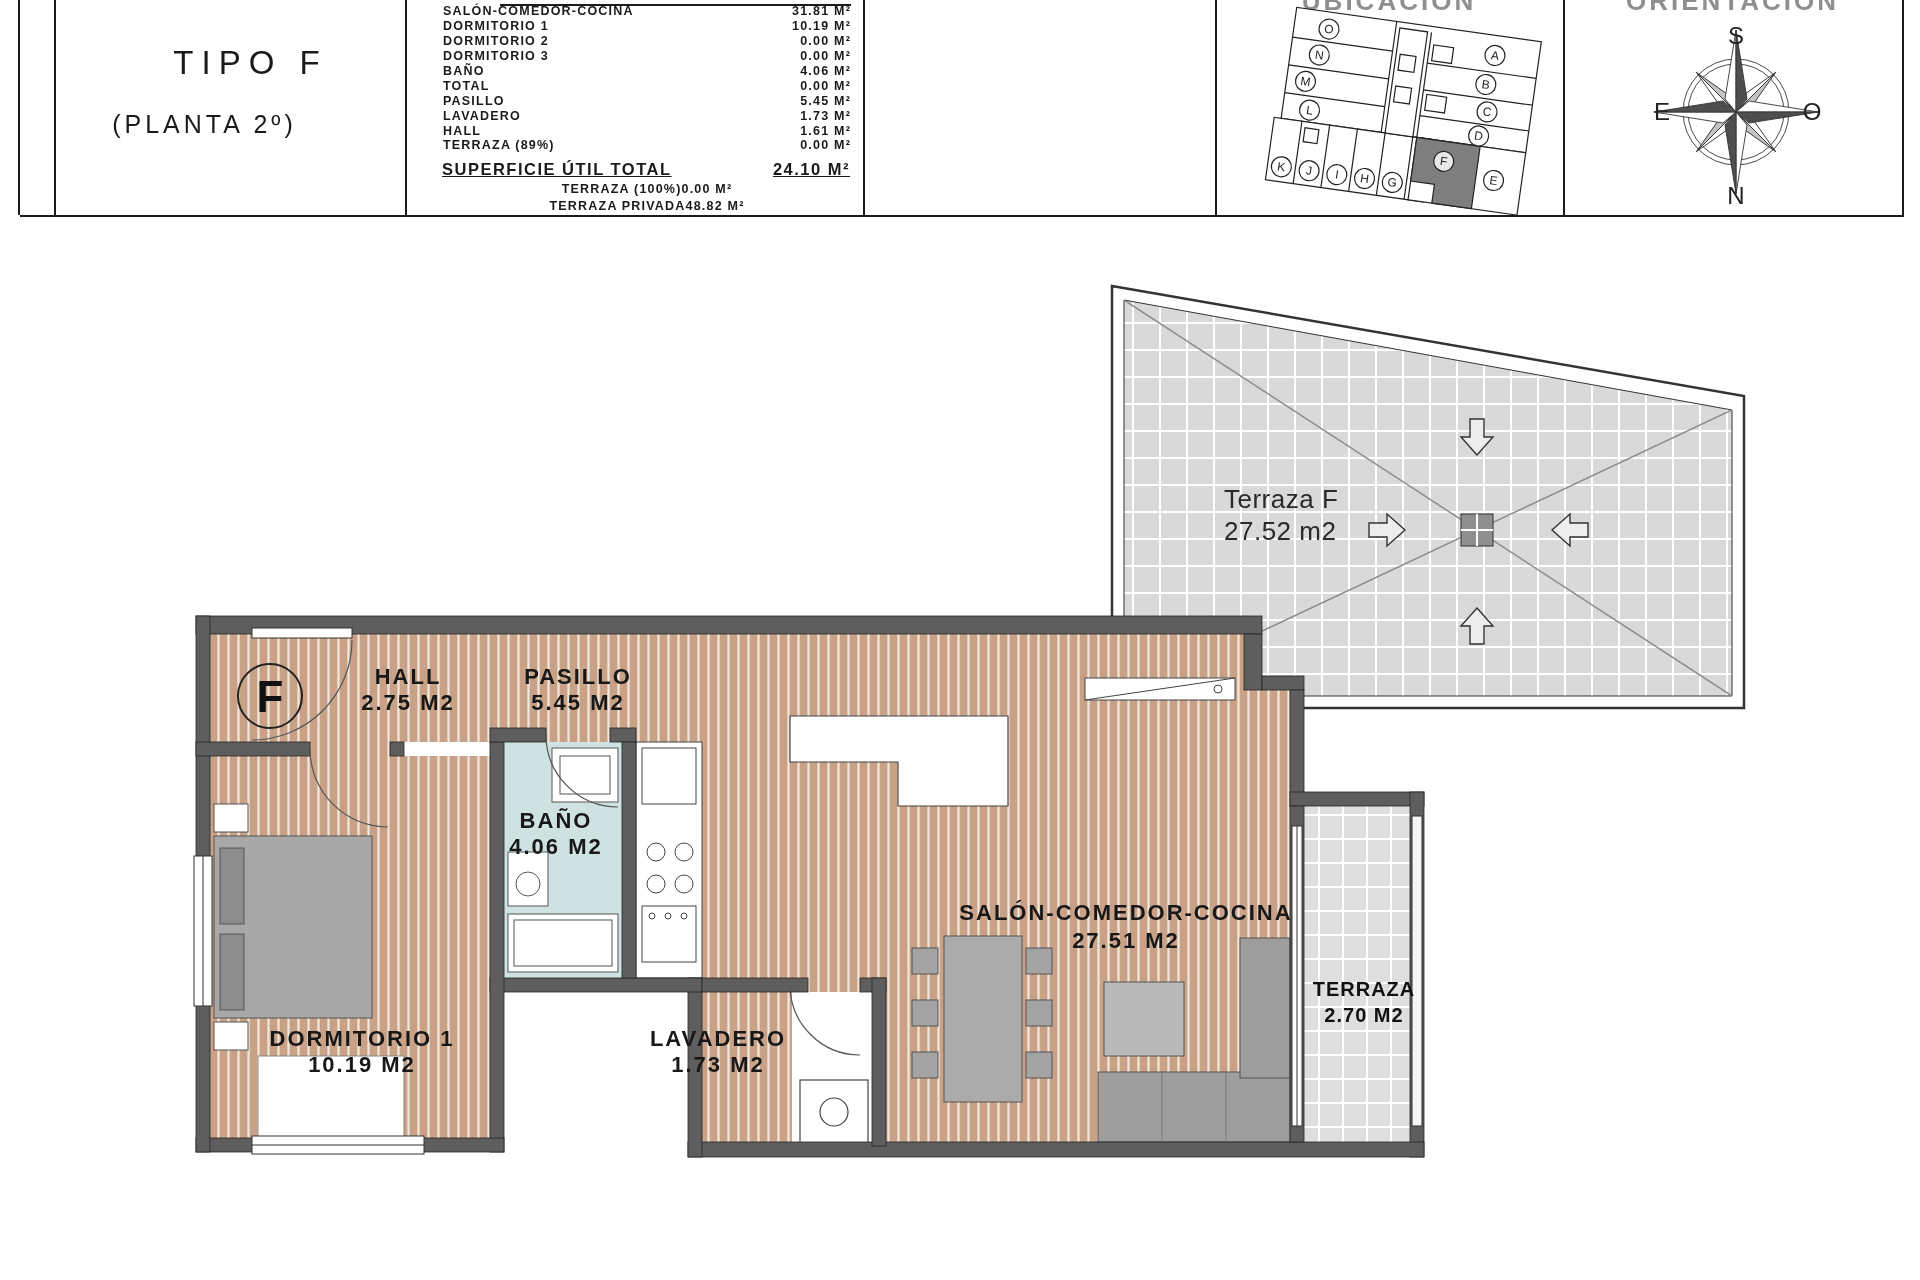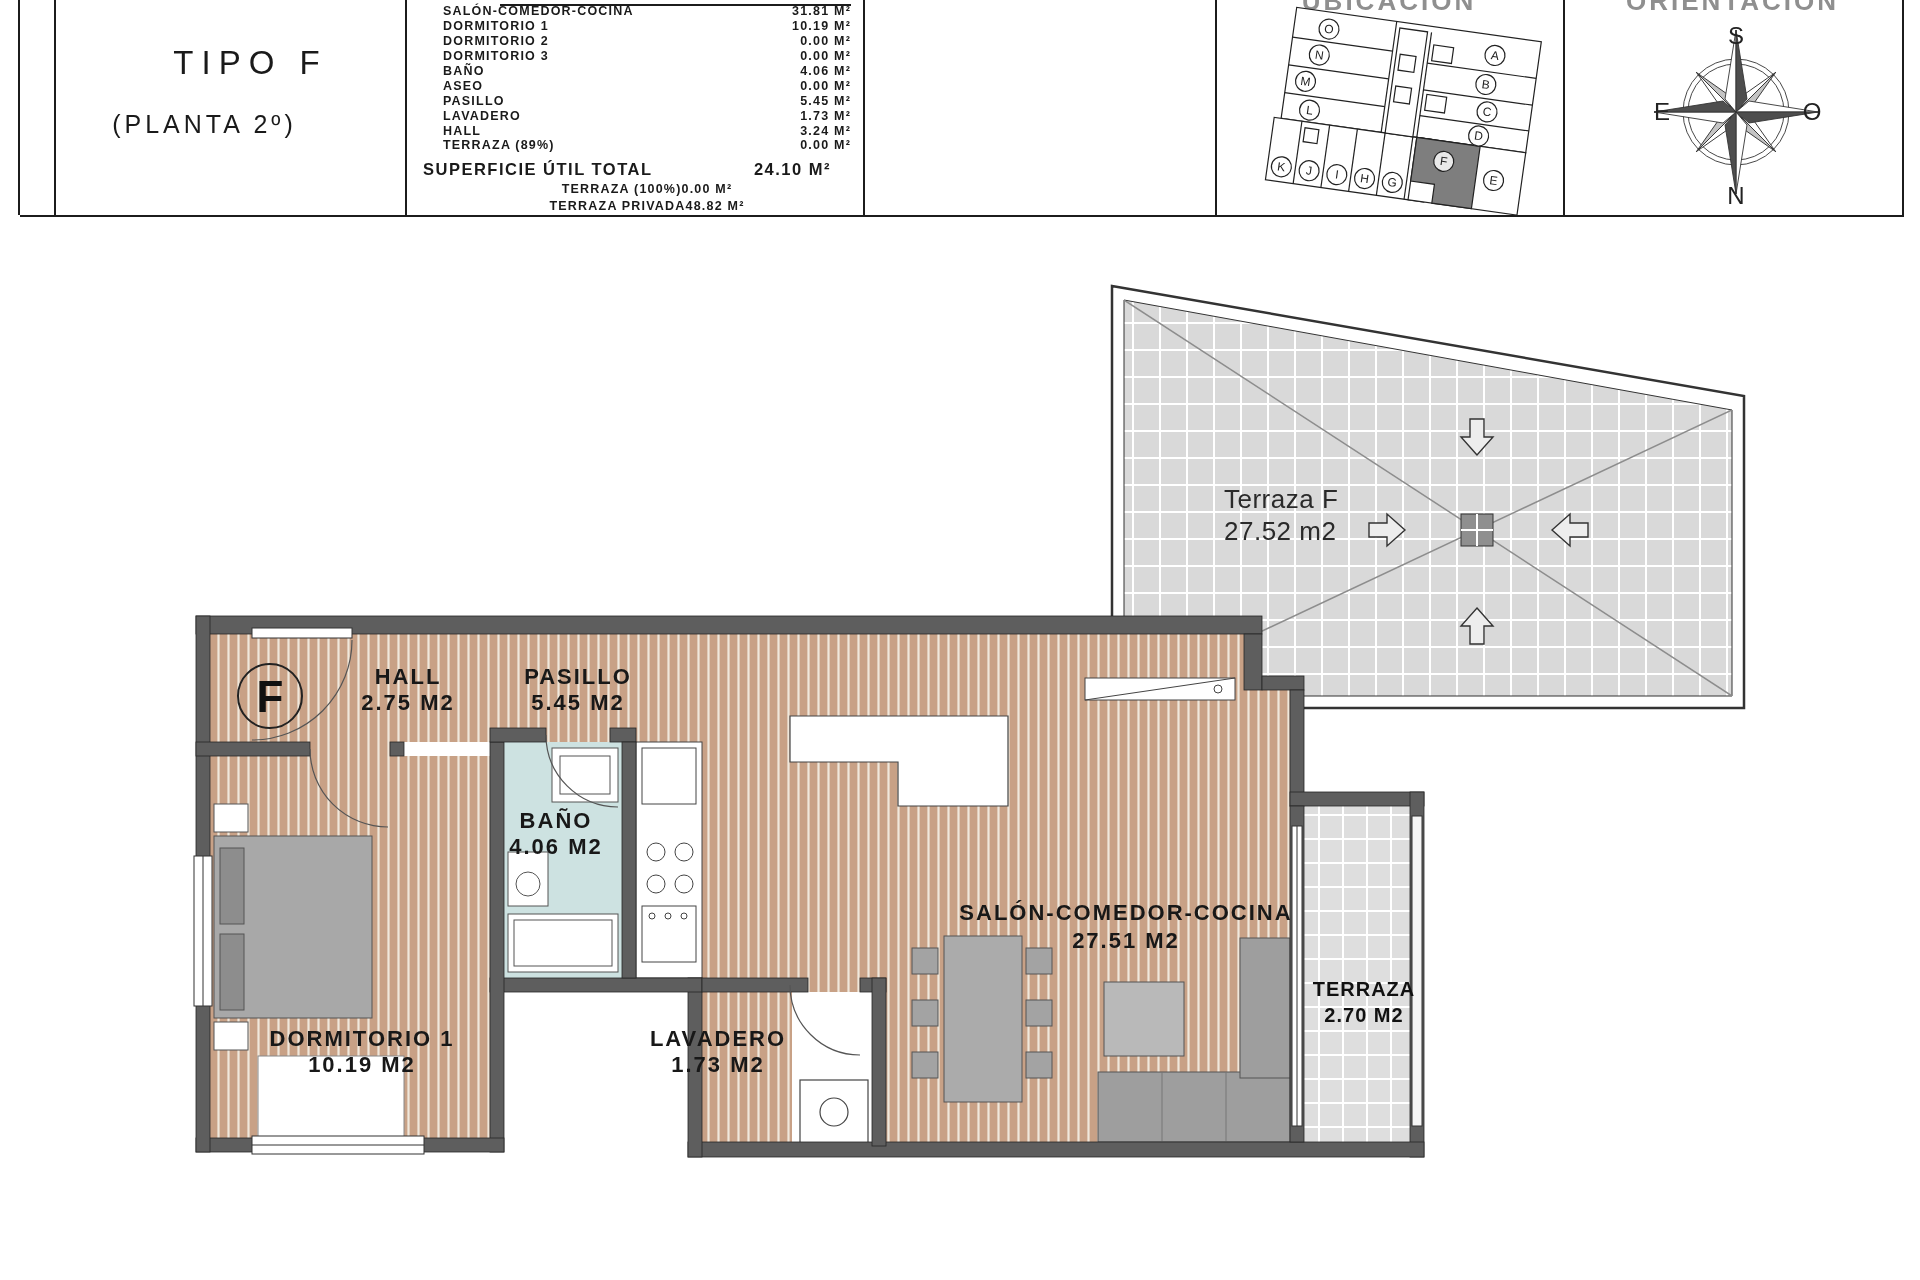--- a/index.html
+++ b/index.html
@@ -8,22 +8,22 @@
   .abs{position:absolute;}
   .vline{position:absolute;top:0;height:215px;width:0;border-left:2px solid #1c1c1c;}
   .hline{position:absolute;left:20px;width:1884px;top:215px;height:0;border-top:2px solid #1c1c1c;}
   .type-title{position:absolute;left:56px;width:389px;top:44px;text-align:center;
               font-size:33px;letter-spacing:8px;font-weight:500;}
   .type-subtitle{position:absolute;left:56px;width:297px;top:110px;text-align:center;
                  font-size:25px;letter-spacing:4px;font-weight:400;}
   .areas{position:absolute;left:443px;top:4px;width:408px;}
   .trow{display:flex;justify-content:space-between;align-items:center;height:14.9px;
         font-size:12.5px;font-weight:700;letter-spacing:1.2px;white-space:nowrap;}
-  .total{position:absolute;left:423px;top:160px;width:408px;display:flex;
-         justify-content:space-between;font-size:16.5px;font-weight:700;letter-spacing:1.5px;}
+  .total{position:absolute;left:442px;top:160px;width:408px;display:flex;
+         justify-content:space-between;font-size:16.5px;font-weight:700;letter-spacing:1.5px;text-decoration:underline;}
   .extras{position:absolute;left:443px;top:180px;width:408px;}
   .trow.ex{height:17px;justify-content:center;}
   .topline{position:absolute;left:500px;top:4px;width:351px;height:0;border-top:2px solid #1c1c1c;}
   .cut-title{position:absolute;top:-14px;font-size:26px;font-weight:700;letter-spacing:3px;
              color:#8f8f8f;text-align:center;}
   svg text{font-family:"Liberation Sans",sans-serif;}
   .rname,.rarea{font-weight:700;letter-spacing:2px;fill:#181818;font-size:22px;text-anchor:middle;}
   .rsmall{font-weight:700;letter-spacing:1px;fill:#111;font-size:20px;text-anchor:middle;}
   .tlabel{font-size:26px;fill:#2a2a2a;letter-spacing:0.5px;}
   .sletter{font-size:12px;fill:#222;text-anchor:middle;}
@@ -64,34 +64,34 @@
         </div>
       <div class="trow">
           <span>DORMITORIO 3</span>
           <span>0.00 M²</span>
         </div>
       <div class="trow">
           <span>BAÑO</span>
           <span>4.06 M²</span>
         </div>
       <div class="trow">
-          <span>ASEO</span>
+          <span>TOTAL</span>
           <span>0.00 M²</span>
         </div>
       <div class="trow">
           <span>PASILLO</span>
           <span>5.45 M²</span>
         </div>
       <div class="trow">
           <span>LAVADERO</span>
           <span>1.73 M²</span>
         </div>
       <div class="trow">
           <span>HALL</span>
-          <span>3.24 M²</span>
+          <span>1.61 M²</span>
         </div>
       <div class="trow">
           <span>TERRAZA (89%)</span>
           <span>0.00 M²</span>
         </div>
     </div>
 
     <div class="total">
       <span>SUPERFICIE ÚTIL TOTAL</span>
       <span>24.10 M²</span>

